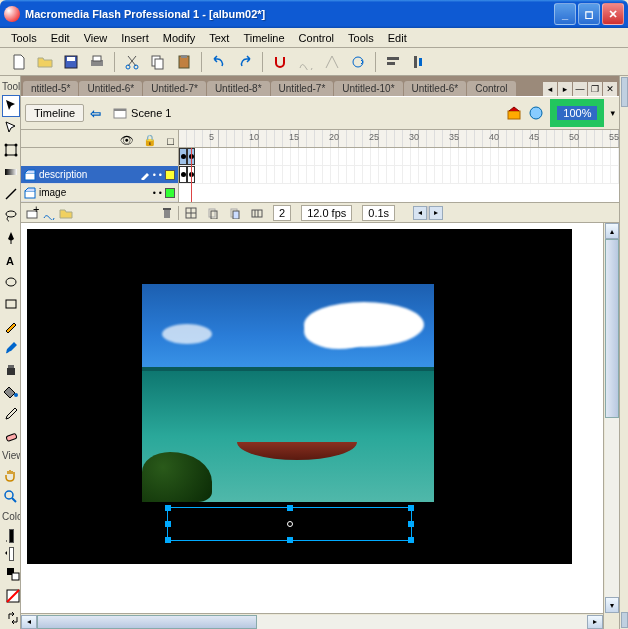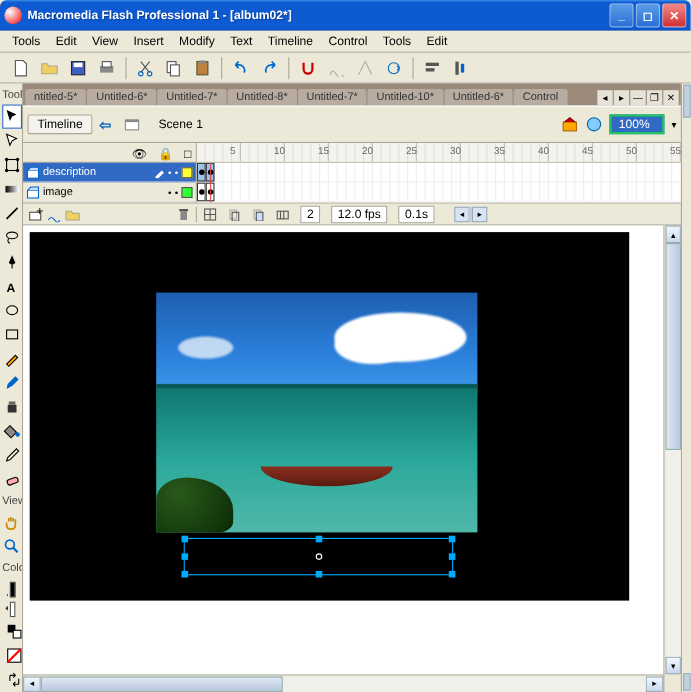--- a/index.html
+++ b/index.html
@@ -26,34 +26,34 @@
   .tool svg { width: 16px; height: 16px; }
   .swatch { width: 18px; height: 14px; border: 1px solid #555; display: inline-block; vertical-align: middle; margin: 2px; }
   .stage-area { flex: 1; display: flex; flex-direction: column; background: #b3c6d9; }
   .tabstrip { background: #9b8a7a; height: 20px; display: flex; align-items: flex-end; padding-left: 2px; overflow: hidden; }
   .tab { background: #b8aca0; color: #333; padding: 2px 8px; border-radius: 3px 3px 0 0; margin-right: 1px; font-size: 10px; white-space: nowrap; flex-shrink: 0; }
   .tabctrls { margin-left: auto; display: flex; gap: 1px; padding-right: 2px; flex-shrink: 0; }
   .tabctrls span { width: 14px; height: 14px; background: #e6e2d8; display: flex; align-items: center; justify-content: center; font-size: 9px; }
   .scene-bar { background: #ece9d8; height: 26px; border-bottom: 1px solid #aca899; border-top: 1px solid #fff; display: flex; align-items: center; padding: 16px 4px; gap: 6px; }
   .btn-timeline { border: 1px solid #aca899; background: #f4f2ec; padding: 2px 8px; border-radius: 2px; }
   .arrow-back { color: #0060c0; font-size: 13px; font-weight: bold; }
-  .scene-name { flex: 1; padding-left: 6px; display: flex; align-items: center; gap: 17px; }
-  .zoom-box { background: #316ac5; color: white; padding: 1px 6px; border: 2px solid #22c55e; min-width: 50px; }
+  .scene-name { flex: 1; padding-left: 6px; display: flex; align-items: center; gap: 4px; }
+  .zoom-box { background: #316ac5; color: white; padding: 1px 6px; border: 7px solid #22c55e; min-width: 50px; }
   .timeline { background: #ece9d8; border-bottom: 1px solid #aca899; }
   .tl-header { display: flex; height: 18px; border-bottom: 1px solid #aca899; background: #ece9d8; }
   .tl-layer-col { width: 158px; border-right: 1px solid #aca899; display: flex; align-items: flex-end; justify-content: flex-end; padding: 0 4px; gap: 10px; }
   .tl-frames-head { flex: 1; position: relative; background: #f4f2ec; overflow: hidden; }
   .tl-ruler { height: 100%; display: flex; }
   .tl-ruler .tick { width: 8px; border-right: 1px solid #ddd; position: relative; flex-shrink: 0; }
   .tl-ruler .tick.five { border-right: 1px solid #bbb; }
   .tl-ruler .tick.five::after { content: attr(data-num); position: absolute; top: 2px; left: -2px; font-size: 9px; color: #666; }
   .tl-body { display: flex; }
   .tl-layers { width: 158px; border-right: 1px solid #aca899; }
   .tl-layer { height: 18px; display: flex; align-items: center; padding: 0 3px; gap: 3px; border-bottom: 1px solid #ddd; }
-  .tl-layer.sel { background: #316ac5; color: white; }
+  .tl-layer.sel { background: #316ac5; color: white; margin-top: 18px; }
   .tl-layer .lname { flex: 1; font-size: 10px; }
   .lock-dot { font-size: 9px; }
   .color-chip { width: 10px; height: 10px; border: 1px solid #555; }
   .tl-frames { flex: 1; background: #fff; position: relative; overflow: hidden; }
   .tl-frame-row { height: 18px; border-bottom: 1px solid #eee; position: relative; display: flex; }
   .frame-cell { width: 8px; height: 100%; border-right: 1px solid #eee; flex-shrink: 0; }
   .keyframe { background: #fff; border: 1px solid #333; position: relative; }
   .keyframe.sel-row { background: #9fc2e8; }
   .keyframe::after { content: ""; position: absolute; width: 5px; height: 5px; background: #000; border-radius: 50%; top: 5px; left: 1px; }
   .playhead { position: absolute; top: 0; left: 69px; width: 9px; height: 100%; pointer-events: none; }

